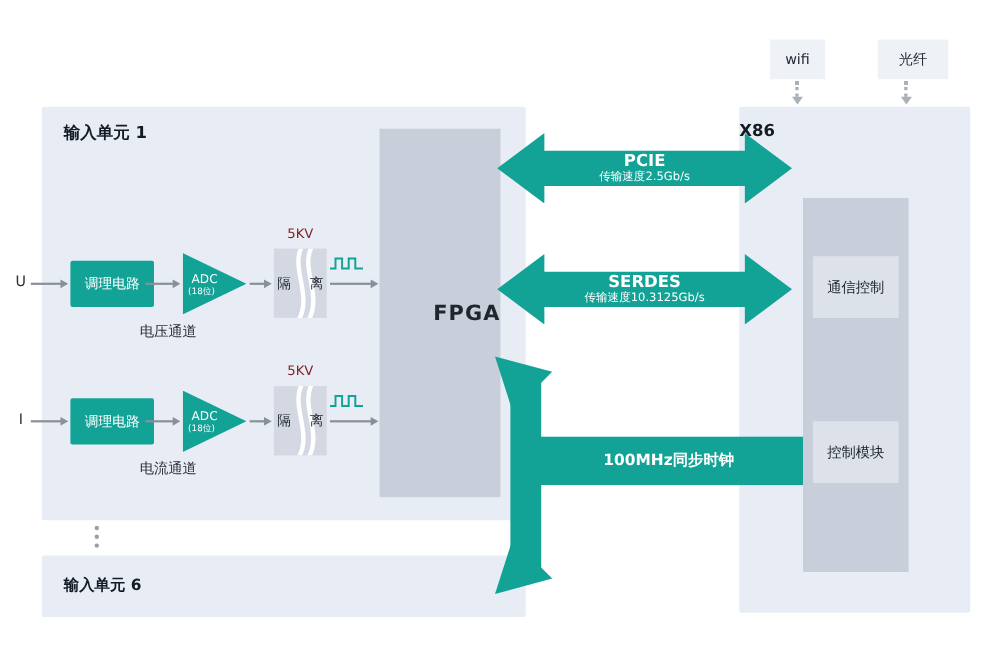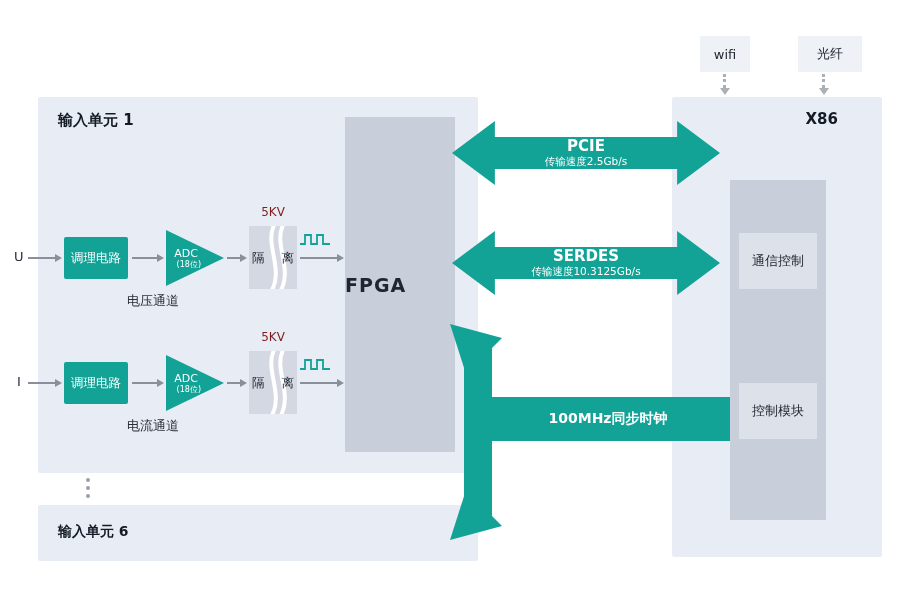--- a/index.html
+++ b/index.html
@@ -9,44 +9,44 @@
     --module:#dde2ea;
     --iso:#d3d8e2;
     --arrow:#8a9099;
     --ink:#1c232e;
   }
   *{margin:0;padding:0;box-sizing:border-box}
   body{font-family:"DejaVu Sans","Liberation Sans",sans-serif;background:#fff;color:var(--ink)}
   .canvas{position:relative;width:900px;height:610px;background:#fff;overflow:hidden}
 
   .panel{position:absolute;background:var(--panel);border-radius:2px}
-  .block{position:absolute;background:var(--block);display:flex;align-items:center;justify-content:flex-start}
+  .block{position:absolute;background:var(--block);display:flex;align-items:center;justify-content:flex-end}
   .module{position:absolute;background:var(--module);display:flex;align-items:center;justify-content:center;font-size:13px;border-radius:1px}
   .chip{position:absolute;background:#eef1f6;display:flex;align-items:center;justify-content:center;font-size:13px}
 
   .title{position:absolute;font-weight:bold;font-size:15px;color:#141b26}
   .t{position:absolute;font-size:13px;color:#2a2f38}
   .fpga-label{font-weight:bold;font-size:19px;letter-spacing:1px;color:#20262f}
 
   .harrow{position:absolute;height:2px;background:var(--arrow)}
   .harrow::after{content:"";position:absolute;right:-6px;top:-3px;width:0;height:0;
     border-left:7px solid var(--arrow);border-top:4px solid transparent;border-bottom:4px solid transparent}
 
   .dotarrow{position:absolute;width:0;height:14px;border-left:3px dotted #aab0b8}
   .dotarrow::after{content:"";position:absolute;left:-6px;top:14px;width:0;height:0;
     border-top:7px solid #aab0b8;border-left:5px solid transparent;border-right:5px solid transparent}
 
-  .cond{position:absolute;width:64px;height:42px;background:var(--teal);color:#fff;
+  .cond{position:absolute;width:76px;height:42px;background:var(--teal);color:#fff;
     display:flex;align-items:center;justify-content:center;font-size:12.5px;border-radius:2px}
 
   .adc{position:absolute;width:58px;height:56px;background:var(--teal);
     clip-path:polygon(0 0,100% 50%,0 100%);color:#fff;
     display:flex;flex-direction:column;justify-content:center;padding-left:5px}
   .adc .adc-name{font-size:11px;font-weight:normal;width:30px;text-align:center;line-height:1.2}
-  .adc .adc-bits{font-size:8px;width:30px;text-align:right;line-height:1.2}
+  .adc .adc-bits{font-size:8px;width:30px;text-align:left;line-height:1.2}
 
   .iso{position:absolute;width:48px;height:63px;background:var(--iso);overflow:hidden}
   .iso svg{position:absolute;left:0;top:0}
   .iso .c{position:absolute;top:50%;transform:translateY(-50%);font-size:12.5px;color:#20262f}
   .iso .l{left:3px}.iso .r{right:3px}
 
   .kv{position:absolute;width:48px;text-align:center;font-size:12px;color:#7f1d1d}
   .sq{position:absolute}
 
   .bus{position:absolute;background:var(--teal);
@@ -70,21 +70,21 @@
   <div class="chip" style="left:798px;top:36px;width:64px;height:36px">光纤</div>
   <div class="dotarrow" style="left:723px;top:74px"></div>
   <div class="dotarrow" style="left:822px;top:74px"></div>
 
   <div class="panel" style="left:38px;top:97px;width:440px;height:376px"></div>
   <div class="panel" style="left:38px;top:505px;width:440px;height:56px"></div>
   <div class="panel" style="left:672px;top:97px;width:210px;height:460px"></div>
 
   <div class="title" style="left:58px;top:111px">输入单元 1</div>
   <div class="title" style="left:58px;top:523px;font-size:14px">输入单元 6</div>
-  <div class="title" style="left:672px;top:110px;width:166px;text-align:right">X86</div>
+  <div class="title" style="left:672px;top:110px;width:166px;text-align:left">X86</div>
 
   <div class="block" style="left:345px;top:117px;width:110px;height:335px">
     <span class="fpga-label">FPGA</span>
   </div>
 
   <div class="block" style="left:730px;top:180px;width:96px;height:340px"></div>
   <div class="module" style="left:739px;top:233px;width:78px;height:56px">通信控制</div>
   <div class="module" style="left:739px;top:383px;width:78px;height:56px">控制模块</div>
 
   <div class="t" style="left:14px;top:249px">U</div>

